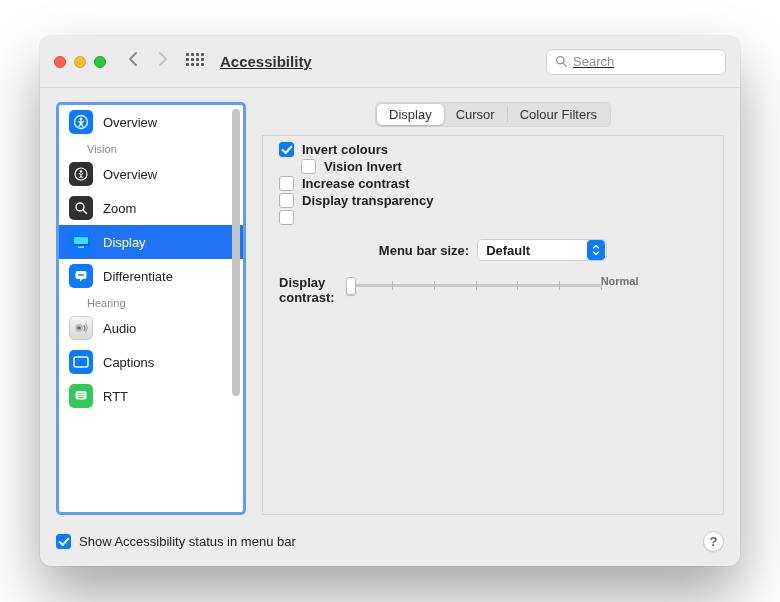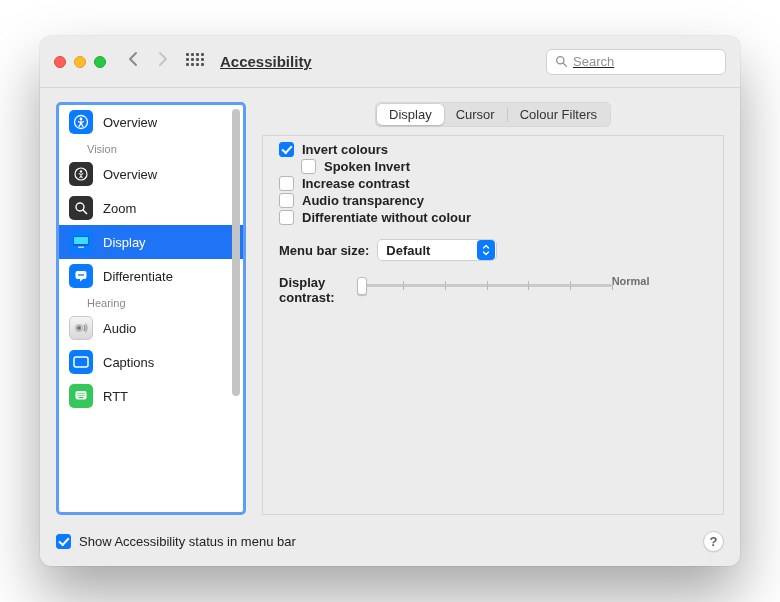--- a/index.html
+++ b/index.html
@@ -138,44 +138,44 @@
   .chk.checked {
     background:#0a7aff; border-color:#0a7aff;
   }
   .chk.checked::after {
     content:""; width:4px; height:8px;
     border:solid #fff; border-width:0 2px 2px 0;
     transform:rotate(42deg) translate(-1px,-1px);
   }
   .formrow {
     display:flex; align-items:center; gap:8px;
-    margin-top:14px; font-size:13px;
+    margin-top:14px; font-size:13px;justify-content:center;
   }
   .select {
     display:flex; align-items:center; justify-content:space-between;
     background:#fff; border:1px solid #cfcfcf; border-radius:5px;
-    height:22px; padding:0 0 0 8px; width:120px;
+    height:22px; padding:0 0 0 8px; width:130px;
     font-size:13px;
   }
   .select .arrows {
     width:18px; height:20px; background:#0a7aff; border-radius:4px;
     color:#fff; display:flex; flex-direction:column; align-items:center; justify-content:center;
     font-size:7px; line-height:6px; margin:1px;
   }
   .sliderrow { margin-top:14px; }
   .slabel { font-size:13px; margin-bottom:4px; display:inline-block;}
   .slider {
     position:relative;
     height:20px;
     margin-left:0px;
     width: 250px;
     display:inline-block;
     vertical-align: middle;
   }
-  .sliderwrap { display:flex; align-items:flex-start; gap:27px;}
+  .sliderwrap { display:flex; align-items:flex-start; gap:16px;}
   .slider .track {
     position:absolute; left:0; right:0; top:9px; height:3px;
     background:#c9c9c9; border-radius:2px;
   }
   .slider .tick {
     position:absolute; top:6px; width:1px; height:9px; background:#b8b8b8;
   }
   .slider .thumb {
     position:absolute; top:2px; width:10px; height:18px;
     background:#fff; border:0.5px solid #bdbdbd; border-radius:3px;
@@ -354,33 +354,32 @@
         </div>
       </div>
 
       <div class="pane">
         <div class="chkrow">
           <span class="chk checked"></span>
           <span>Invert colours</span>
         </div>
         <div class="chkrow sub">
           <span class="chk"></span>
-          <span>Spoken Invert</span>
+          <span>Vision Invert</span>
         </div>
         <div class="chkrow">
           <span class="chk"></span>
           <span>Increase contrast</span>
         </div>
         <div class="chkrow">
           <span class="chk"></span>
-          <span>Audio transparency</span>
+          <span>Display transparency</span>
         </div>
         <div class="chkrow">
           <span class="chk"></span>
-          <span>Differentiate without colour</span>
         </div>
 
         <div class="formrow">
           <span>Menu bar size:</span>
           <div class="select">
             <span>Default</span>
             <span class="arrows">
               <svg width="8" height="12" viewBox="0 0 8 12">
                   <path d="M1.5 4 L4 1.5 L6.5 4" stroke="#fff" stroke-width="1.3" fill="none" stroke-linecap="round" stroke-linejoin="round"></path>
                   <path d="M1.5 8 L4 10.5 L6.5 8" stroke="#fff" stroke-width="1.3" fill="none" stroke-linecap="round" stroke-linejoin="round"></path>

